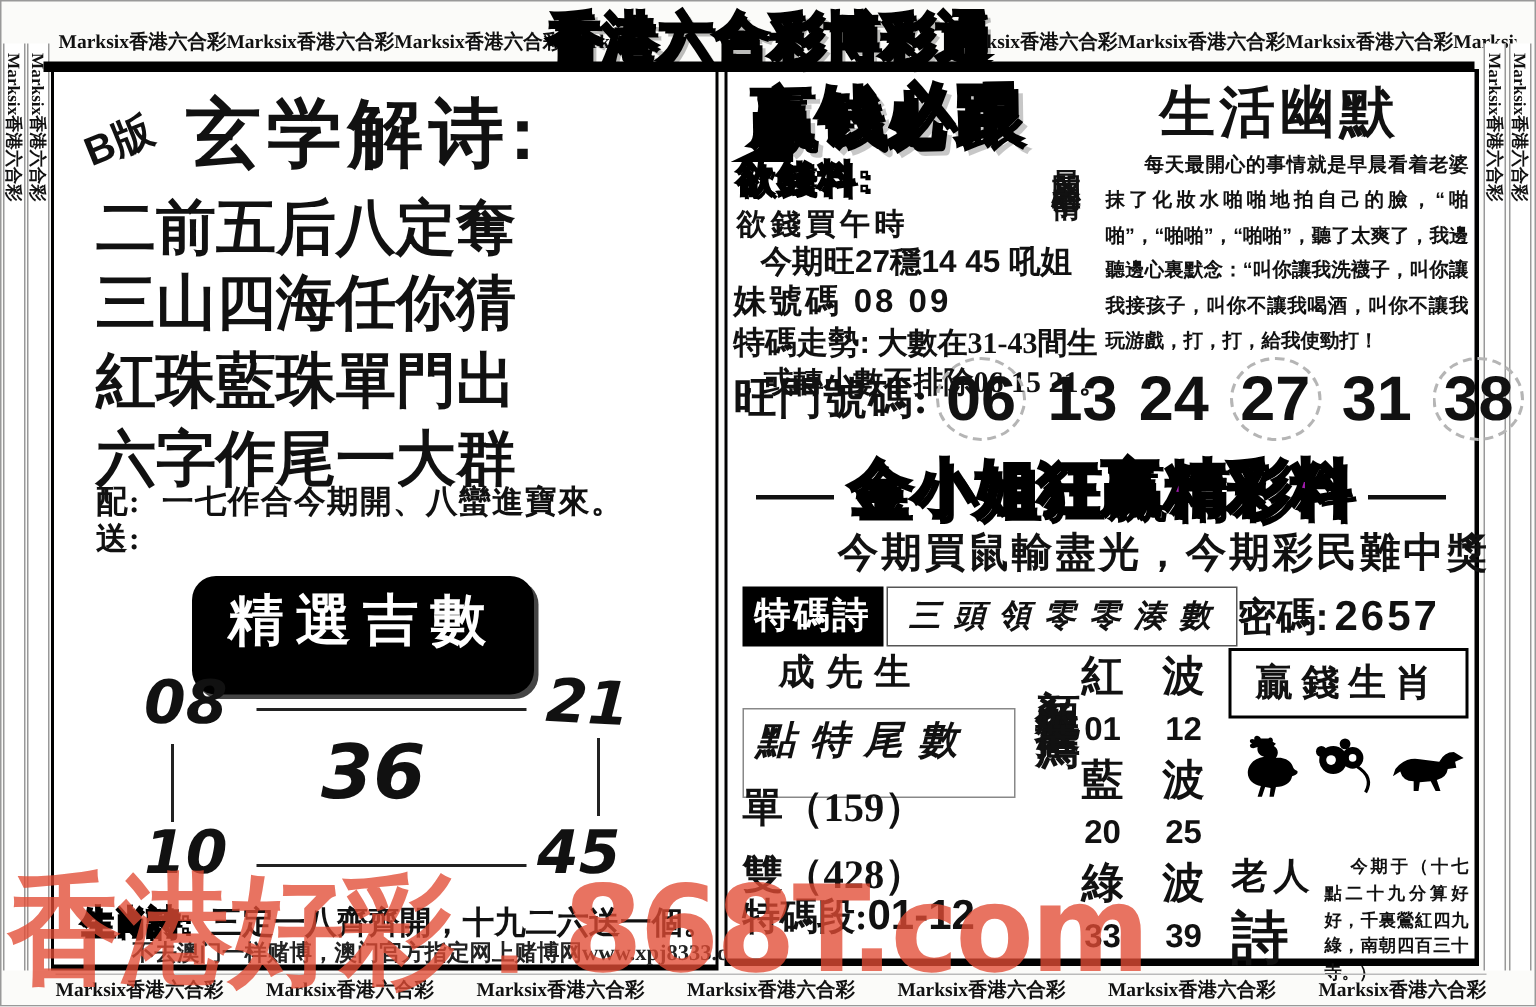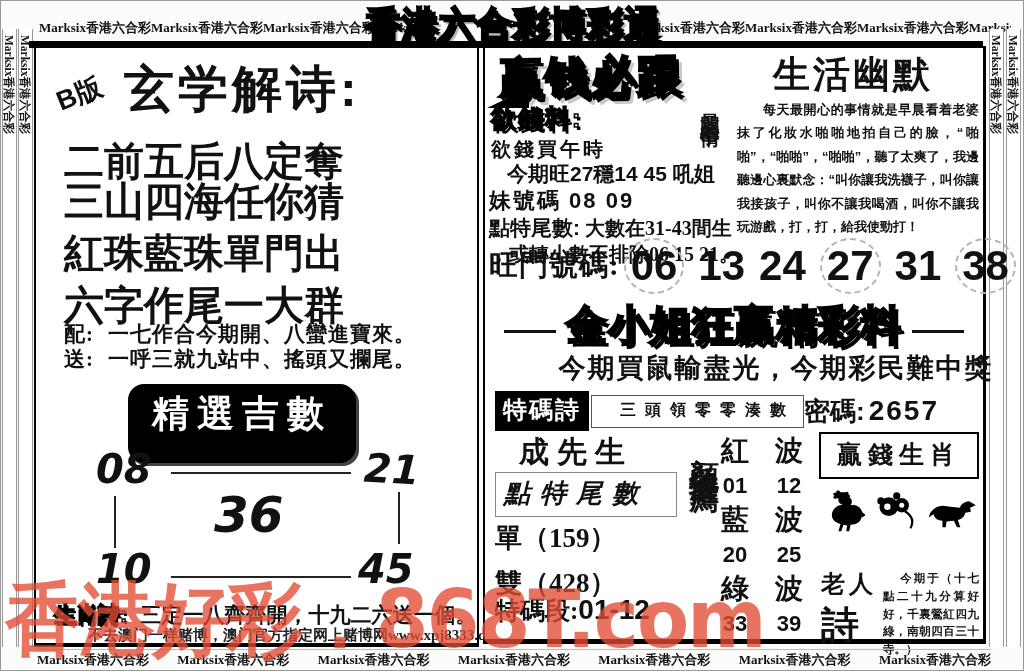--- a/index.html
+++ b/index.html
@@ -21,21 +21,21 @@
 
   
   .panel{ position:absolute; top:45px; background:#fff; border:2px solid #000; }
   .panel-left{ left:33px; width:445px; height:601px; border-width:2px 2px 4px 2px; }
   .panel-right{ left:482px; width:503px; height:598px; border-width:2px 3px 5px 2px; }
 
   
   .edition{ position:absolute; left:20px; top:28px; font-size:27px; font-weight:900; font-family:"Liberation Sans",sans-serif; transform:rotate(-22deg); }
   .xuanxue{ position:absolute; left:88px; top:8px; font-size:50px; font-weight:900; font-family:"Liberation Sans",sans-serif; letter-spacing:4px; }
   .poem-line{ position:absolute; left:28px; width:390px; font-size:40px; font-weight:900; display:flex; justify-content:space-between; }
-  .pl0{ top:86px; } .pl1{ top:126px; } .pl2{ top:178px; } .pl3{ top:230px; }
+  .pl0{ top:76px; } .pl1{ top:126px; } .pl2{ top:178px; } .pl3{ top:230px; }
   .match-line{ position:absolute; left:28px; width:400px; font-size:21px; font-weight:900; letter-spacing:1px; display:flex; }
   .ml0{ top:272px; } .ml1{ top:297px; }
   .match-line .lbl{ margin-right:14px; }
   .lucky-badge{ position:absolute; left:92px; top:336px; width:228px; text-align:center; background:#000; color:#fff; font-size:37px; font-weight:900; font-family:"Liberation Sans",sans-serif; letter-spacing:8px; border-radius:16px; padding:5px 0 24px; box-shadow:3px 3px 0 #444; }
   .hand{ position:absolute; font-family:"DejaVu Sans",sans-serif; font-style:italic; font-weight:bold; font-size:40px; }
   .n-tl{ left:60px; top:398px; } .n-tr{ left:328px; top:398px; transform:rotate(3deg); }
   .n-c { left:178px; top:438px; font-size:50px; } .n-bl{ left:60px; top:498px; } .n-br{ left:322px; top:498px; }
   .lk-line{ position:absolute; background:#222; }
   .lk-top{ left:135px; top:424px; width:180px; height:2px; }
   .lk-bot{ left:135px; top:528px; width:180px; height:2px; }
@@ -61,28 +61,28 @@
   .hot-row{ position:absolute; left:4px; top:190px; width:494px; display:flex; align-items:center; white-space:nowrap; }
   .hot-label{ font-size:29px; font-weight:900; letter-spacing:1px; }
   .hot-nums{ display:flex; gap:14px; margin-left:4px; font-family:"Liberation Sans",sans-serif; font-size:42px; font-weight:900; align-items:center; }
   .hot-nums .circled{ border:2px dashed #b5b5b5; border-radius:50%; padding:2px 5px; }
   .banner-row{ position:absolute; left:0; top:250px; width:498px; display:flex; align-items:center; justify-content:center; gap:10px; }
   .banner-row .hline{ flex:0 0 52px; height:3px; background:#111; margin-top:12px; }
   .banner{ font-size:41px; font-weight:900; font-family:"Liberation Sans",sans-serif; color:#a21caf; -webkit-text-stroke:2.4px #000; text-shadow:4px 4px 0 #000; letter-spacing:1px; white-space:nowrap; }
   .slogan{ position:absolute; left:0; top:302px; width:582px; text-align:center; font-size:27px; font-weight:900; letter-spacing:2px; white-space:nowrap; }
   .special-row{ position:absolute; left:10px; top:343px; width:482px; display:flex; align-items:center; }
   .sp-badge{ background:#000; color:#fff; font-size:24px; font-weight:900; font-family:"Liberation Sans",sans-serif; padding:3px 8px 5px; letter-spacing:2px; }
-  .sp-poem{ border:1px solid #555; font-size:16px; font-weight:bold; letter-spacing:9px; padding:4px 8px 6px 28px; margin-left:2px; white-space:nowrap; }
+  .sp-poem{ border:1px solid #555; font-size:21px; font-style:italic; font-weight:bold; letter-spacing:9px; padding:4px 8px 6px 14px; margin-left:2px; white-space:nowrap; }
   .sp-pass{ white-space:nowrap; }
   .sp-pass .pl{ font-size:26px; font-weight:900; font-family:"Liberation Sans",sans-serif; }
   .sp-pass .pv{ font-size:28px; font-weight:bold; font-family:"Liberation Sans",sans-serif; letter-spacing:2px; }
   .bgrid{ position:absolute; left:0; top:384px; width:498px; height:205px; }
   .col1{ position:absolute; left:10px; top:0; width:190px; }
-  .cheng-name{ position:absolute; left:24px; top:0; font-size:30px; font-weight:900; font-family:"Liberation Sans",sans-serif; letter-spacing:8px;text-align:center; }
-  .cheng-method{ position:absolute; left:0px; top:40px; width:182px; border:1px solid #888; font-size:26px; font-style:italic; font-weight:bold; letter-spacing:10px; padding:3px 0 5px 8px; white-space:nowrap; }
+  .cheng-name{ position:absolute; left:24px; top:0; font-size:24px; font-weight:900; font-family:"Liberation Sans",sans-serif; letter-spacing:8px;text-align:center; }
+  .cheng-method{ position:absolute; left:0px; top:40px; width:182px; border:1px solid #888; font-size:26px; font-style:italic; font-weight:bold; letter-spacing:10px; padding:3px 0 20px 8px; white-space:nowrap; }
   .oddrow{ position:absolute; left:0; top:88px; font-size:27px; font-weight:900; white-space:nowrap; }
   .evenrow{ position:absolute; left:0; top:133px; font-size:27px; font-weight:900; white-space:nowrap; }
   .rangerow{ position:absolute; left:0; top:162px; font-size:25px; font-weight:900; white-space:nowrap; }
   .rangerow .rv{ font-family:"Liberation Sans",sans-serif; font-size:28px; }
   .col2{ position:absolute; left:198px; top:0; width:132px; height:205px; }
   .cw-vlabel{ position:absolute; left:0; top:2px; height:205px; writing-mode:vertical-rl; text-orientation:upright; font-size:30px; font-weight:900; letter-spacing:6px; }
   .cw-col{ position:absolute; top:0; height:205px; display:flex; flex-direction:column; justify-content:space-between; align-items:center; }
   .cw-a{ left:38px; } .cw-b{ left:92px; }
   .cw-ch{ font-size:28px; font-weight:900; }
   .cw-n{ font-size:22px; font-weight:bold; font-family:"Liberation Sans",sans-serif; }
@@ -138,21 +138,20 @@
     <div class="poem-line pl1">三山四海任你猜</div>
     <div class="poem-line pl3">六字作尾一大群</div>
     <div class="poem-line pl2">紅珠藍珠單門出</div>
 
     <div class="match-line ml0">
       <span class="lbl">配:</span>
       <span>一七作合今期開、八蠻進寶來。</span>
     </div>
     <div class="match-line ml1">
       <span class="lbl">送:</span>
-      <span>一呼三就九站中、搖頭又攔尾。</span>
     </div>
 
     <div class="lucky-badge">精選吉數</div>
 
     <span class="hand n-tl">08</span>
     <span class="hand n-tr">21</span>
     <span class="hand n-c">36</span>
     <span class="hand n-bl">10</span>
     <span class="hand n-br">45</span>
     <div class="lk-line lk-top"></div>
@@ -168,21 +167,21 @@
   </section>
 
   <section class="panel panel-right">
     <div class="flag"></div>
     <div class="mast2">赢钱必跟</div>
     <div class="tips-title">欲錢料:</div>
     <div class="tip0">欲錢買午時</div>
     <div class="tip1">今期旺27穩14 45 吼姐</div>
     <div class="tip2">妹號碼 08 09</div>
     <div class="trend1">
-      <span class="tl">點特尾數:</span>
+      <span class="tl">特碼走勢:</span>
       <span>大數在31-43間生</span>
     </div>
     <div class="trend2">，或轉小數不排除06 15 21。</div>
     <div class="vnote">最開心的事情</div>
 
     <div class="humor-title">生活幽默</div>
     <div class="humor-text">每天最開心的事情就是早晨看着老婆抹了化妝水啪啪地拍自己的臉，“啪啪”，“啪啪”，“啪啪”，聽了太爽了，我邊聽邊心裏默念：“叫你讓我洗襪子，叫你讓我接孩子，叫你不讓我喝酒，叫你不讓我玩游戲，打，打，給我使勁打！</div>
 
     <div class="hot-row">
       <span class="hot-label">旺門號碼:</span>

